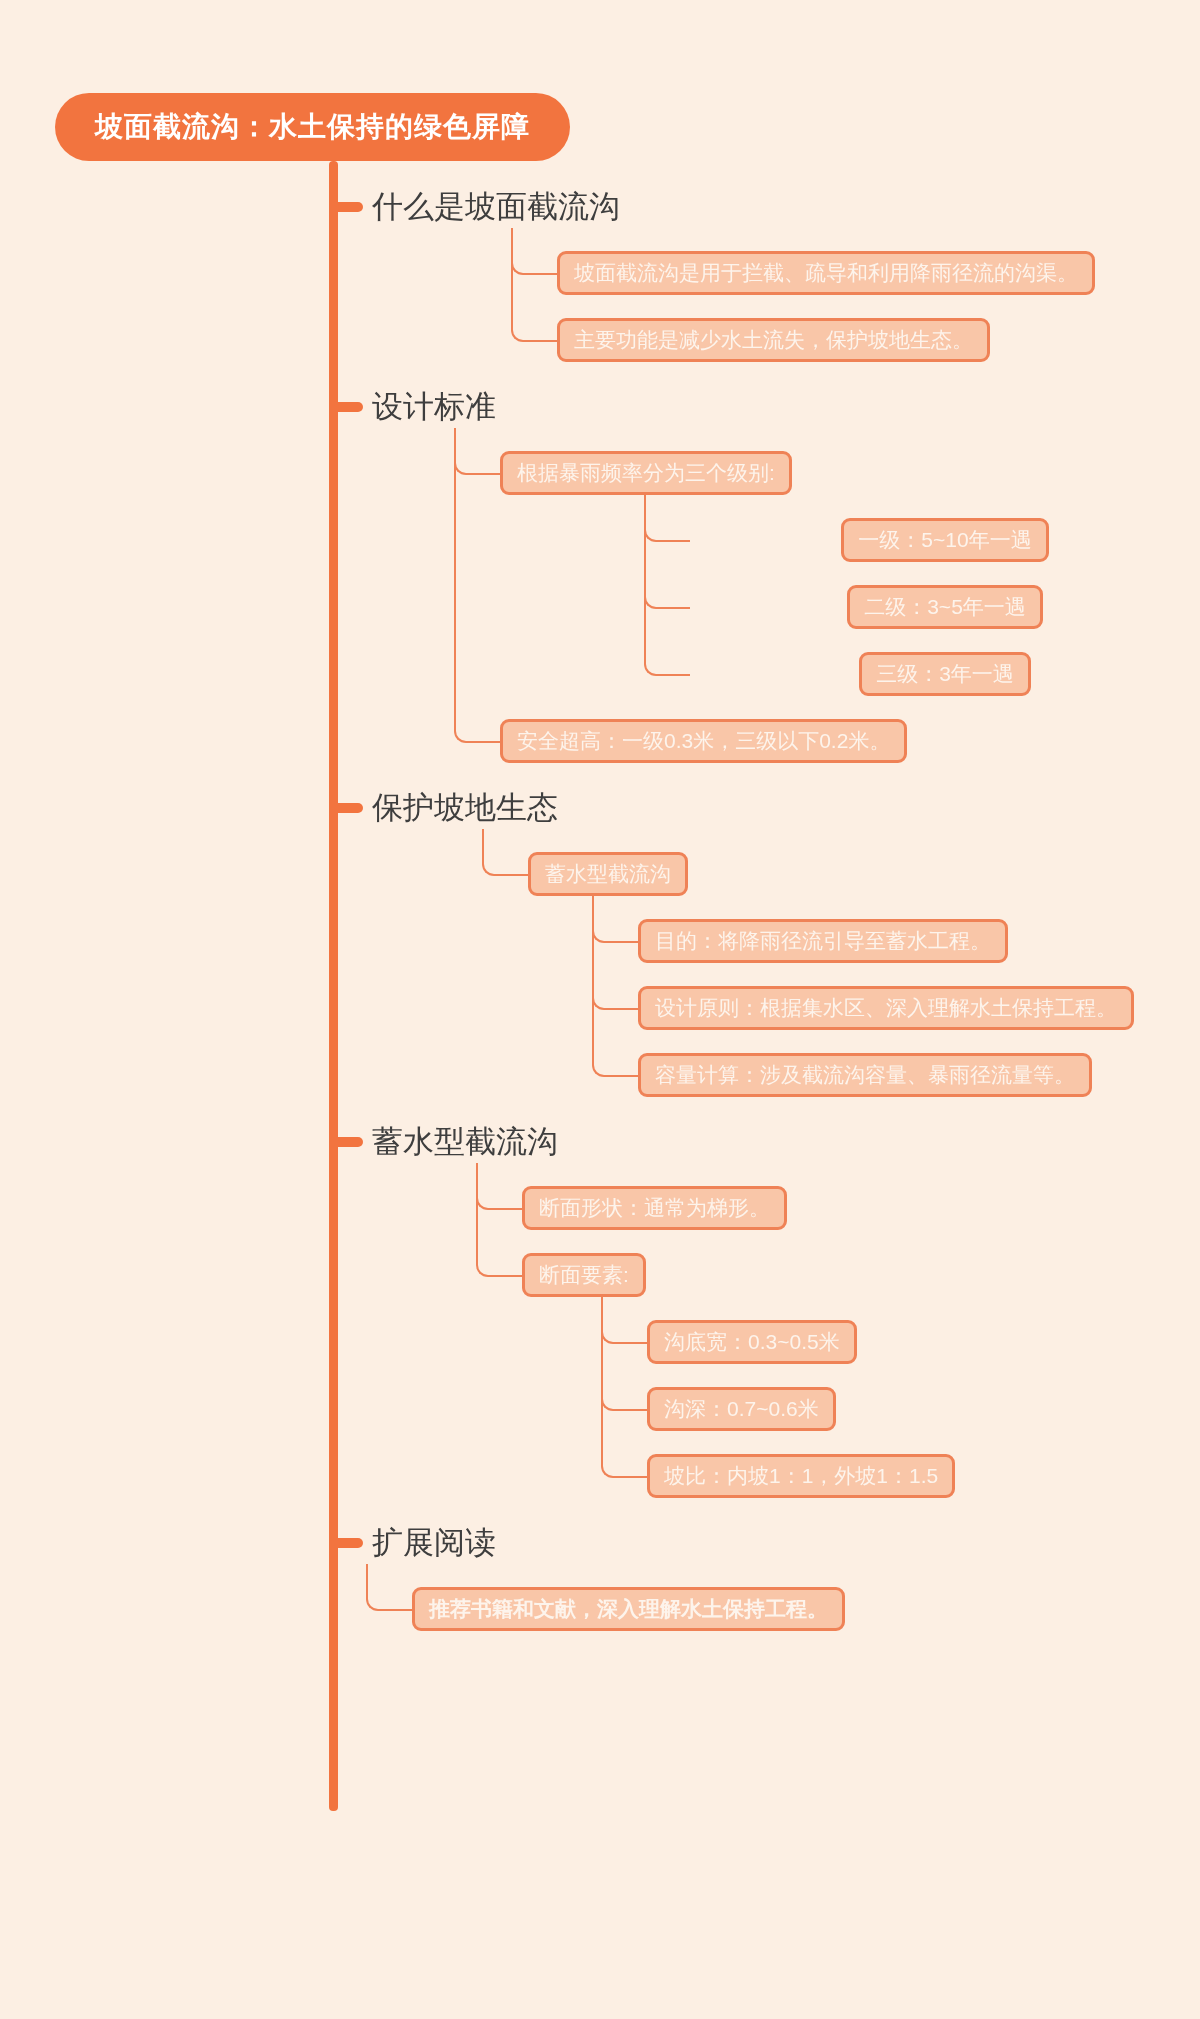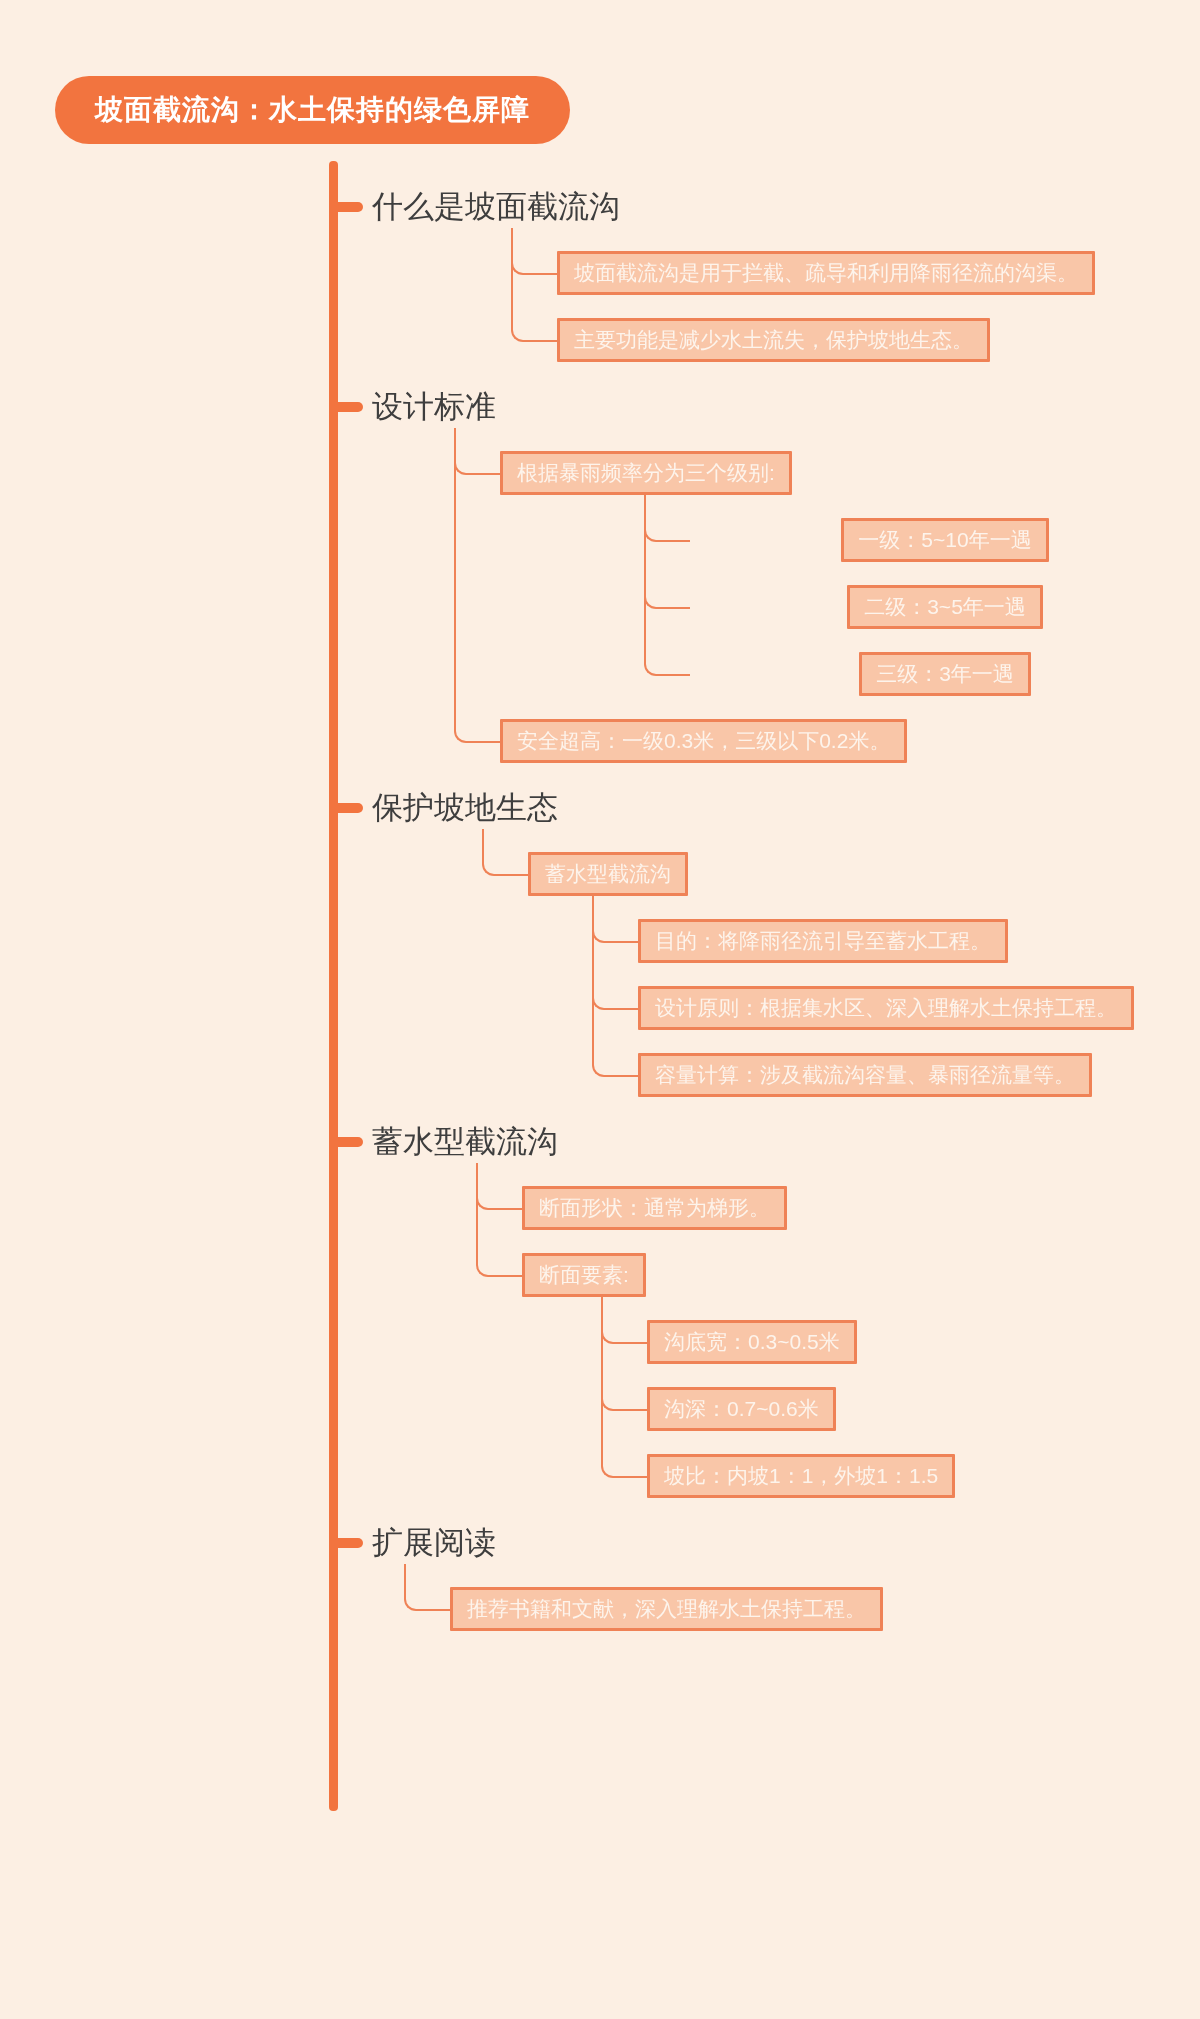--- a/index.html
+++ b/index.html
@@ -12,21 +12,21 @@
     --gap:23px;
     --elbow:46px;
   }
   html,body{margin:0;padding:0;}
   .page{
     width:1200px;height:2019px;position:relative;overflow:hidden;
     background:var(--bg);
     font-family:"Liberation Sans","DejaVu Sans",sans-serif;
   }
   .root-pill{
-    position:absolute;left:55px;top:76px;height:68px;line-height:68px;
+    position:absolute;left:55px;top:93px;height:68px;line-height:68px;
     padding:0 40px;background:var(--accent);color:#ffffff;
     font-size:28px;font-weight:bold;letter-spacing:1px;
     border-radius:34px;white-space:nowrap;
   }
   .branches{
     position:absolute;left:0;right:0;top:161px;
     padding:25px 0 0 333px;
   }
   #trunk{
     position:absolute;left:329px;top:0;width:9px;
@@ -50,21 +50,21 @@
     border-bottom:2.5px solid var(--line);
     border-bottom-left-radius:12px;
   }
   .tnode:not(:last-child)::after{
     content:"";position:absolute;left:calc(-1 * var(--elbow));top:calc(-1 * var(--gap));bottom:0;
     border-left:2.5px solid var(--line);
   }
   .node{
     display:inline-block;border:3px solid var(--line);background:var(--node-fill);
     color:var(--node-text);font-size:21px;line-height:22px;
-    padding:8px 14px;border-radius:1px;white-space:nowrap;
+    padding:8px 14px;border-radius:9px;white-space:nowrap;
   }
 </style>
 </head>
 <body>
 
 <div class="page">
   <div class="root-pill">坡面截流沟：水土保持的绿色屏障</div>
   <div class="branches" id="branches">
     <div id="trunk" style="height: 1650px;"></div>
 
@@ -117,18 +117,18 @@
               <div class="tnode"><div class="node">沟深：0.7~0.6米</div></div>
               <div class="tnode"><div class="node">坡比：内坡1：1，外坡1：1.5</div></div>
             </div></div>
         </div>
       </section>
       <section class="branch">
         <div class="branch-head">
           <span class="stub"></span>
           <span class="branch-label">扩展阅读</span>
         </div>
-        <div class="children" style="margin-left: 117px;">
+        <div class="children" style="margin-left: 79px; font-weight: bold;">
           <div class="tnode"><div class="node">推荐书籍和文献，深入理解水土保持工程。</div></div>
         </div>
       </section>
     </div>
 </div>
 
 </body></html>

